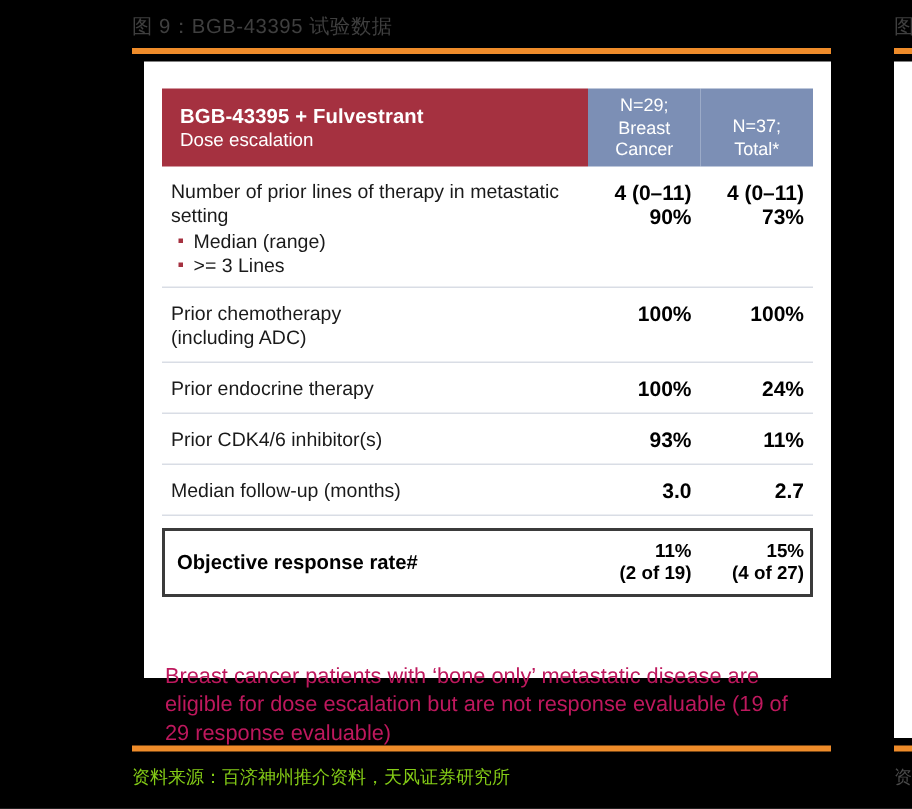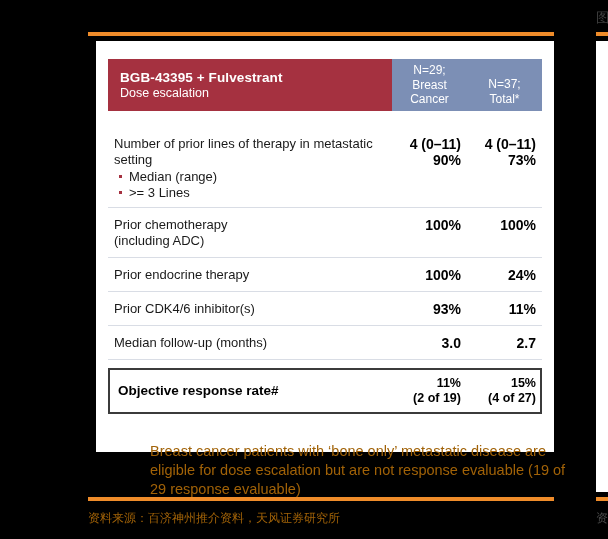--- a/index.html
+++ b/index.html
@@ -53,21 +53,21 @@
   .rule-top { top: 32px; }
   .rule-bottom { top: 497px; }
 
   .fig-source {
     position: absolute;
     left: 0;
     top: 509px;
     height: 18px;
     line-height: 18px;
     font-size: 12px;
-    color: #a16207;
+    color: #84cc16;
     white-space: nowrap;
   }
 
   
   .card {
     position: absolute;
     left: 8px;
     top: 41px;
     width: 458px;
     height: 411px;
@@ -168,21 +168,21 @@
     position: absolute;
     left: 5px;
     top: 6px;
     width: 3px;
     height: 3px;
     background: #a53140;
   }
 
   
   .row-prior-lines .tlabel,
-  .row-prior-lines .tval { padding-top: 25px; padding-bottom: 6px; }
+  .row-prior-lines .tval { padding-top: 9px; padding-bottom: 6px; }
 
   
   .orr-wrap {
     margin-top: 8px;
     border: 2px solid #3b3b3b;
     box-sizing: border-box;
   }
   .orr {
     display: flex;
     align-items: center;
@@ -204,22 +204,21 @@
   }
 
   
   .footnote {
     position: absolute;
     left: 14px;
     top: 401px;
     width: 432px;
     font-size: 14.5px;
     line-height: 19px;
-    color: #a16207;
-    margin-left: 40px;
+    color: #be185d;
   }
 
   
   .figure-right {
     position: absolute;
     left: 596px;
     top: 0;
     width: 12px;
     height: 539px;
     overflow: hidden;
@@ -260,20 +259,21 @@
     white-space: nowrap;
   }
 </style>
 </head>
 <body>
 
 <div class="page">
 
   <div class="figure">
 
+    <div class="fig-title">图 9：BGB-43395 试验数据</div>
 
     <div class="rule rule-top"></div>
 
     <div class="card">
 
       <div class="table-wrap">
 
         <div class="thead">
           <div class="thead-left">
             <div class="h1">BGB-43395 + Fulvestrant</div>

